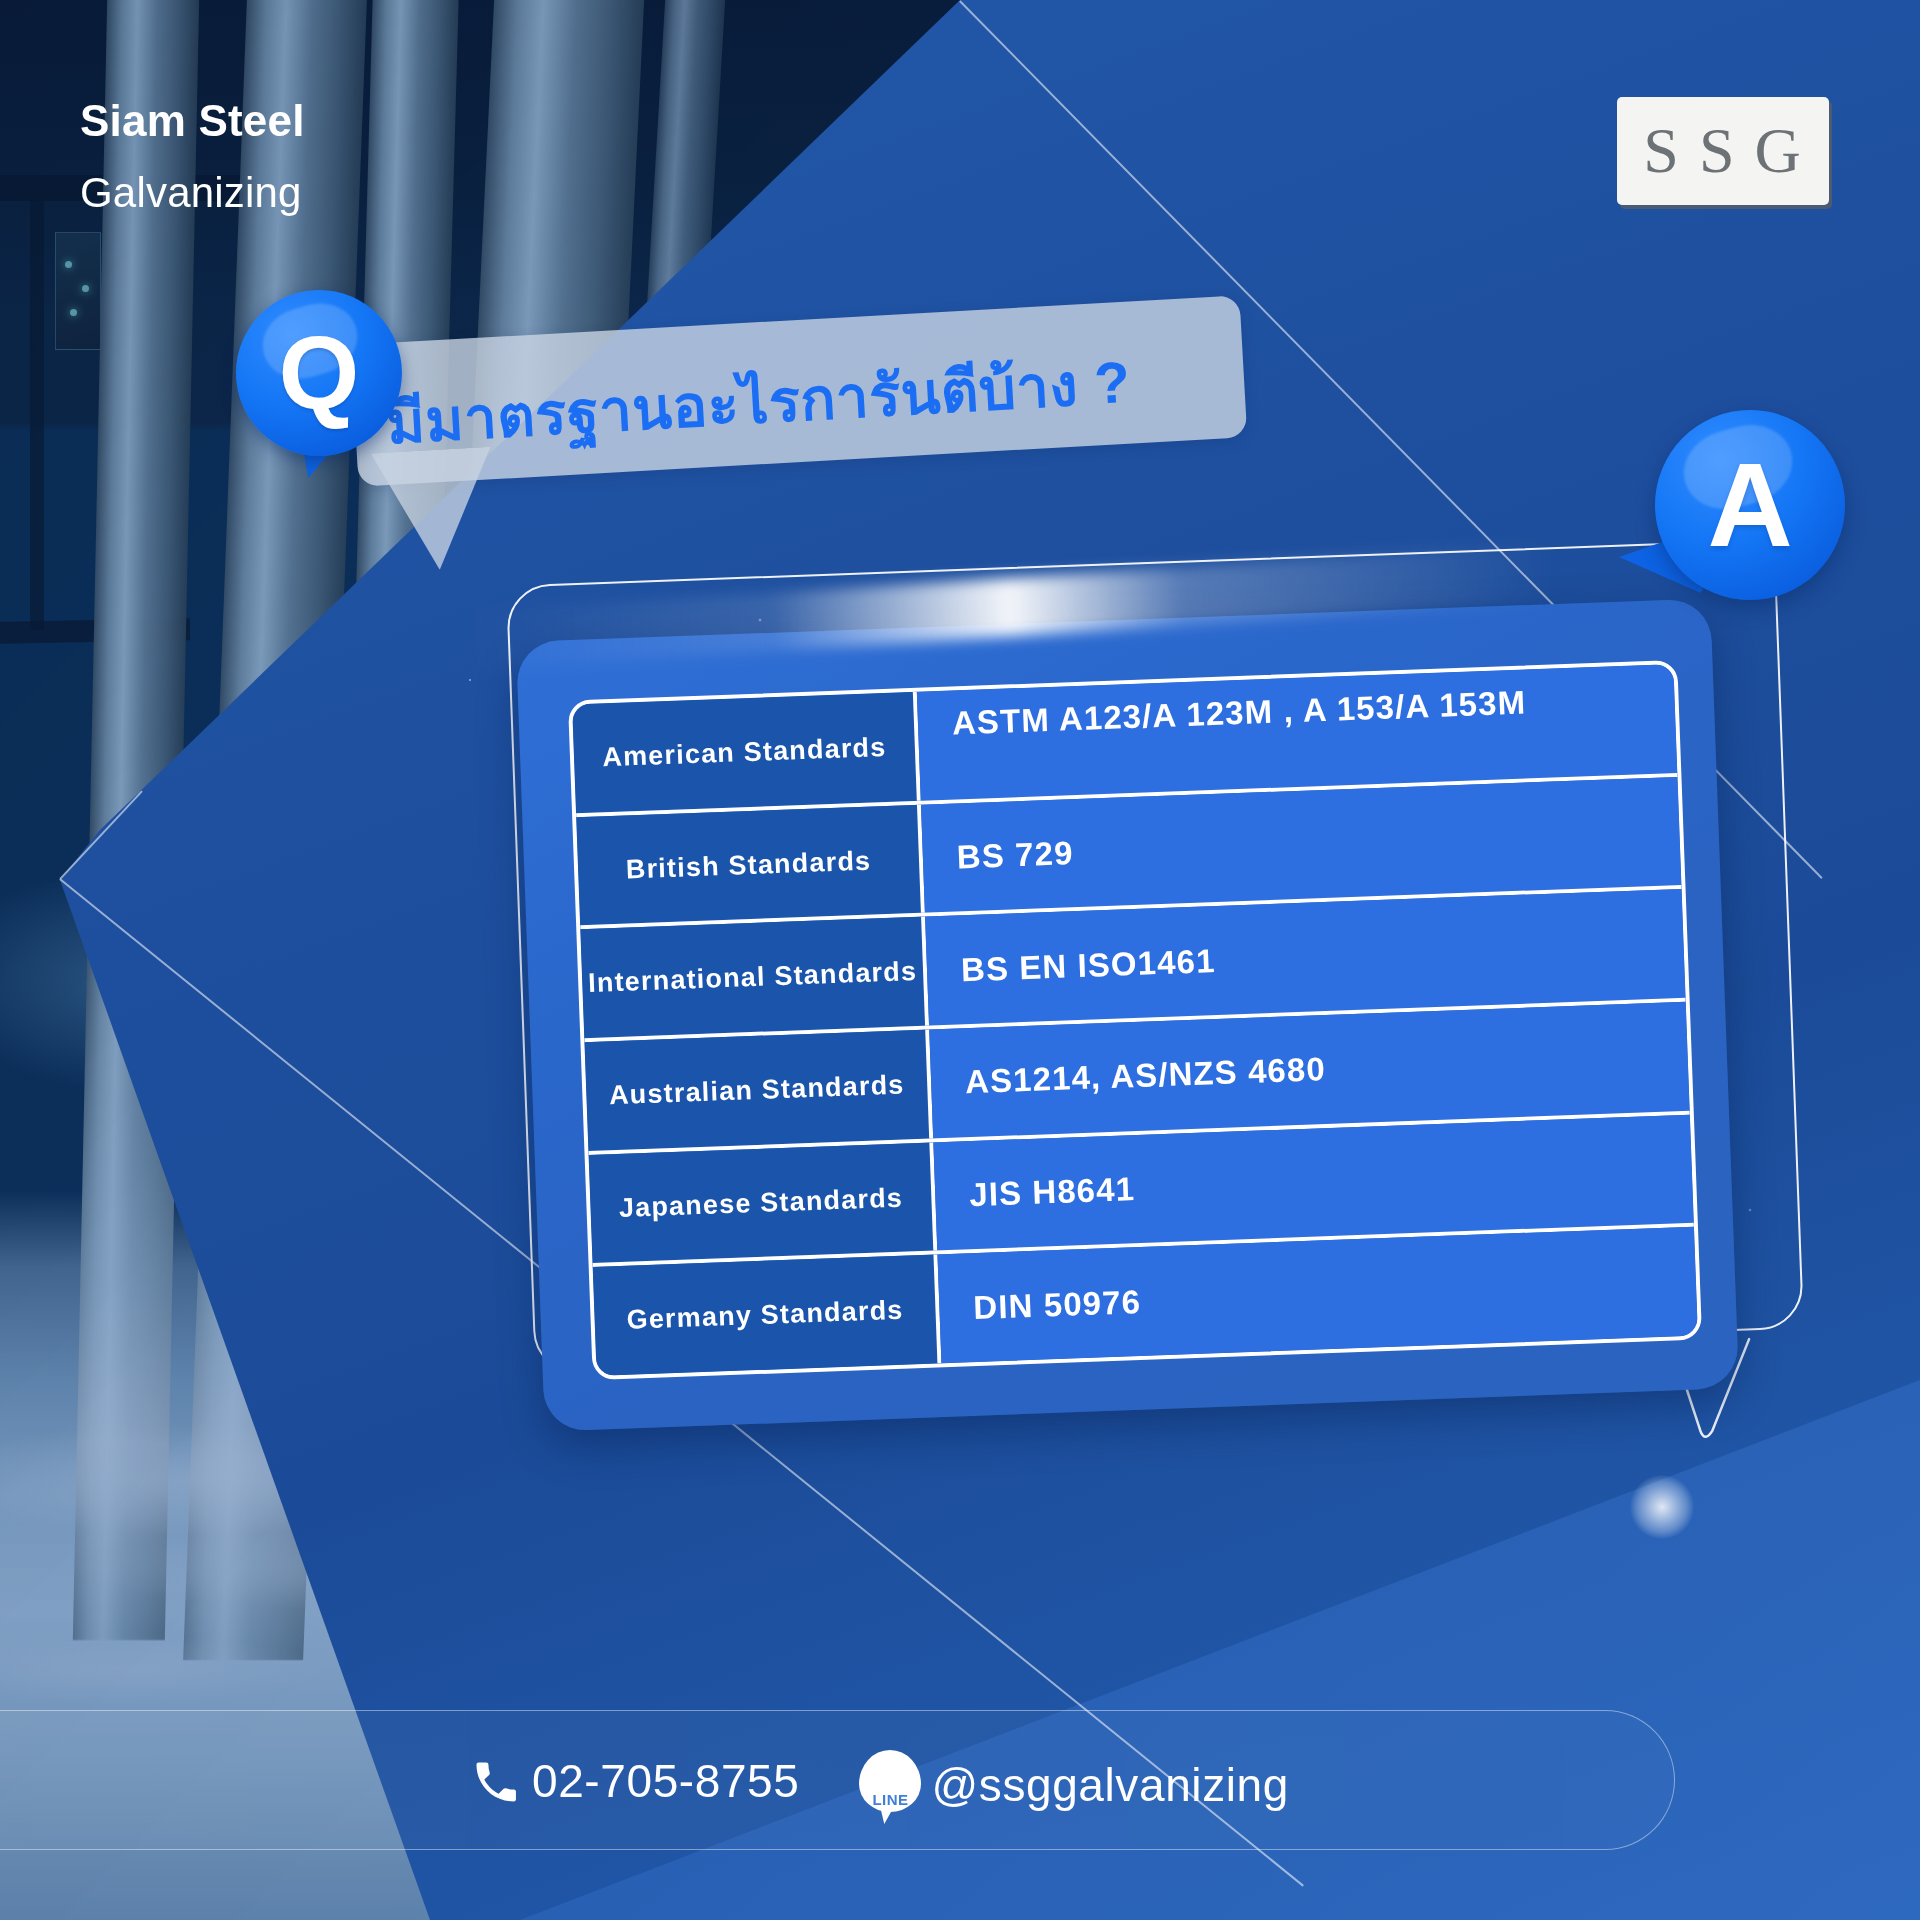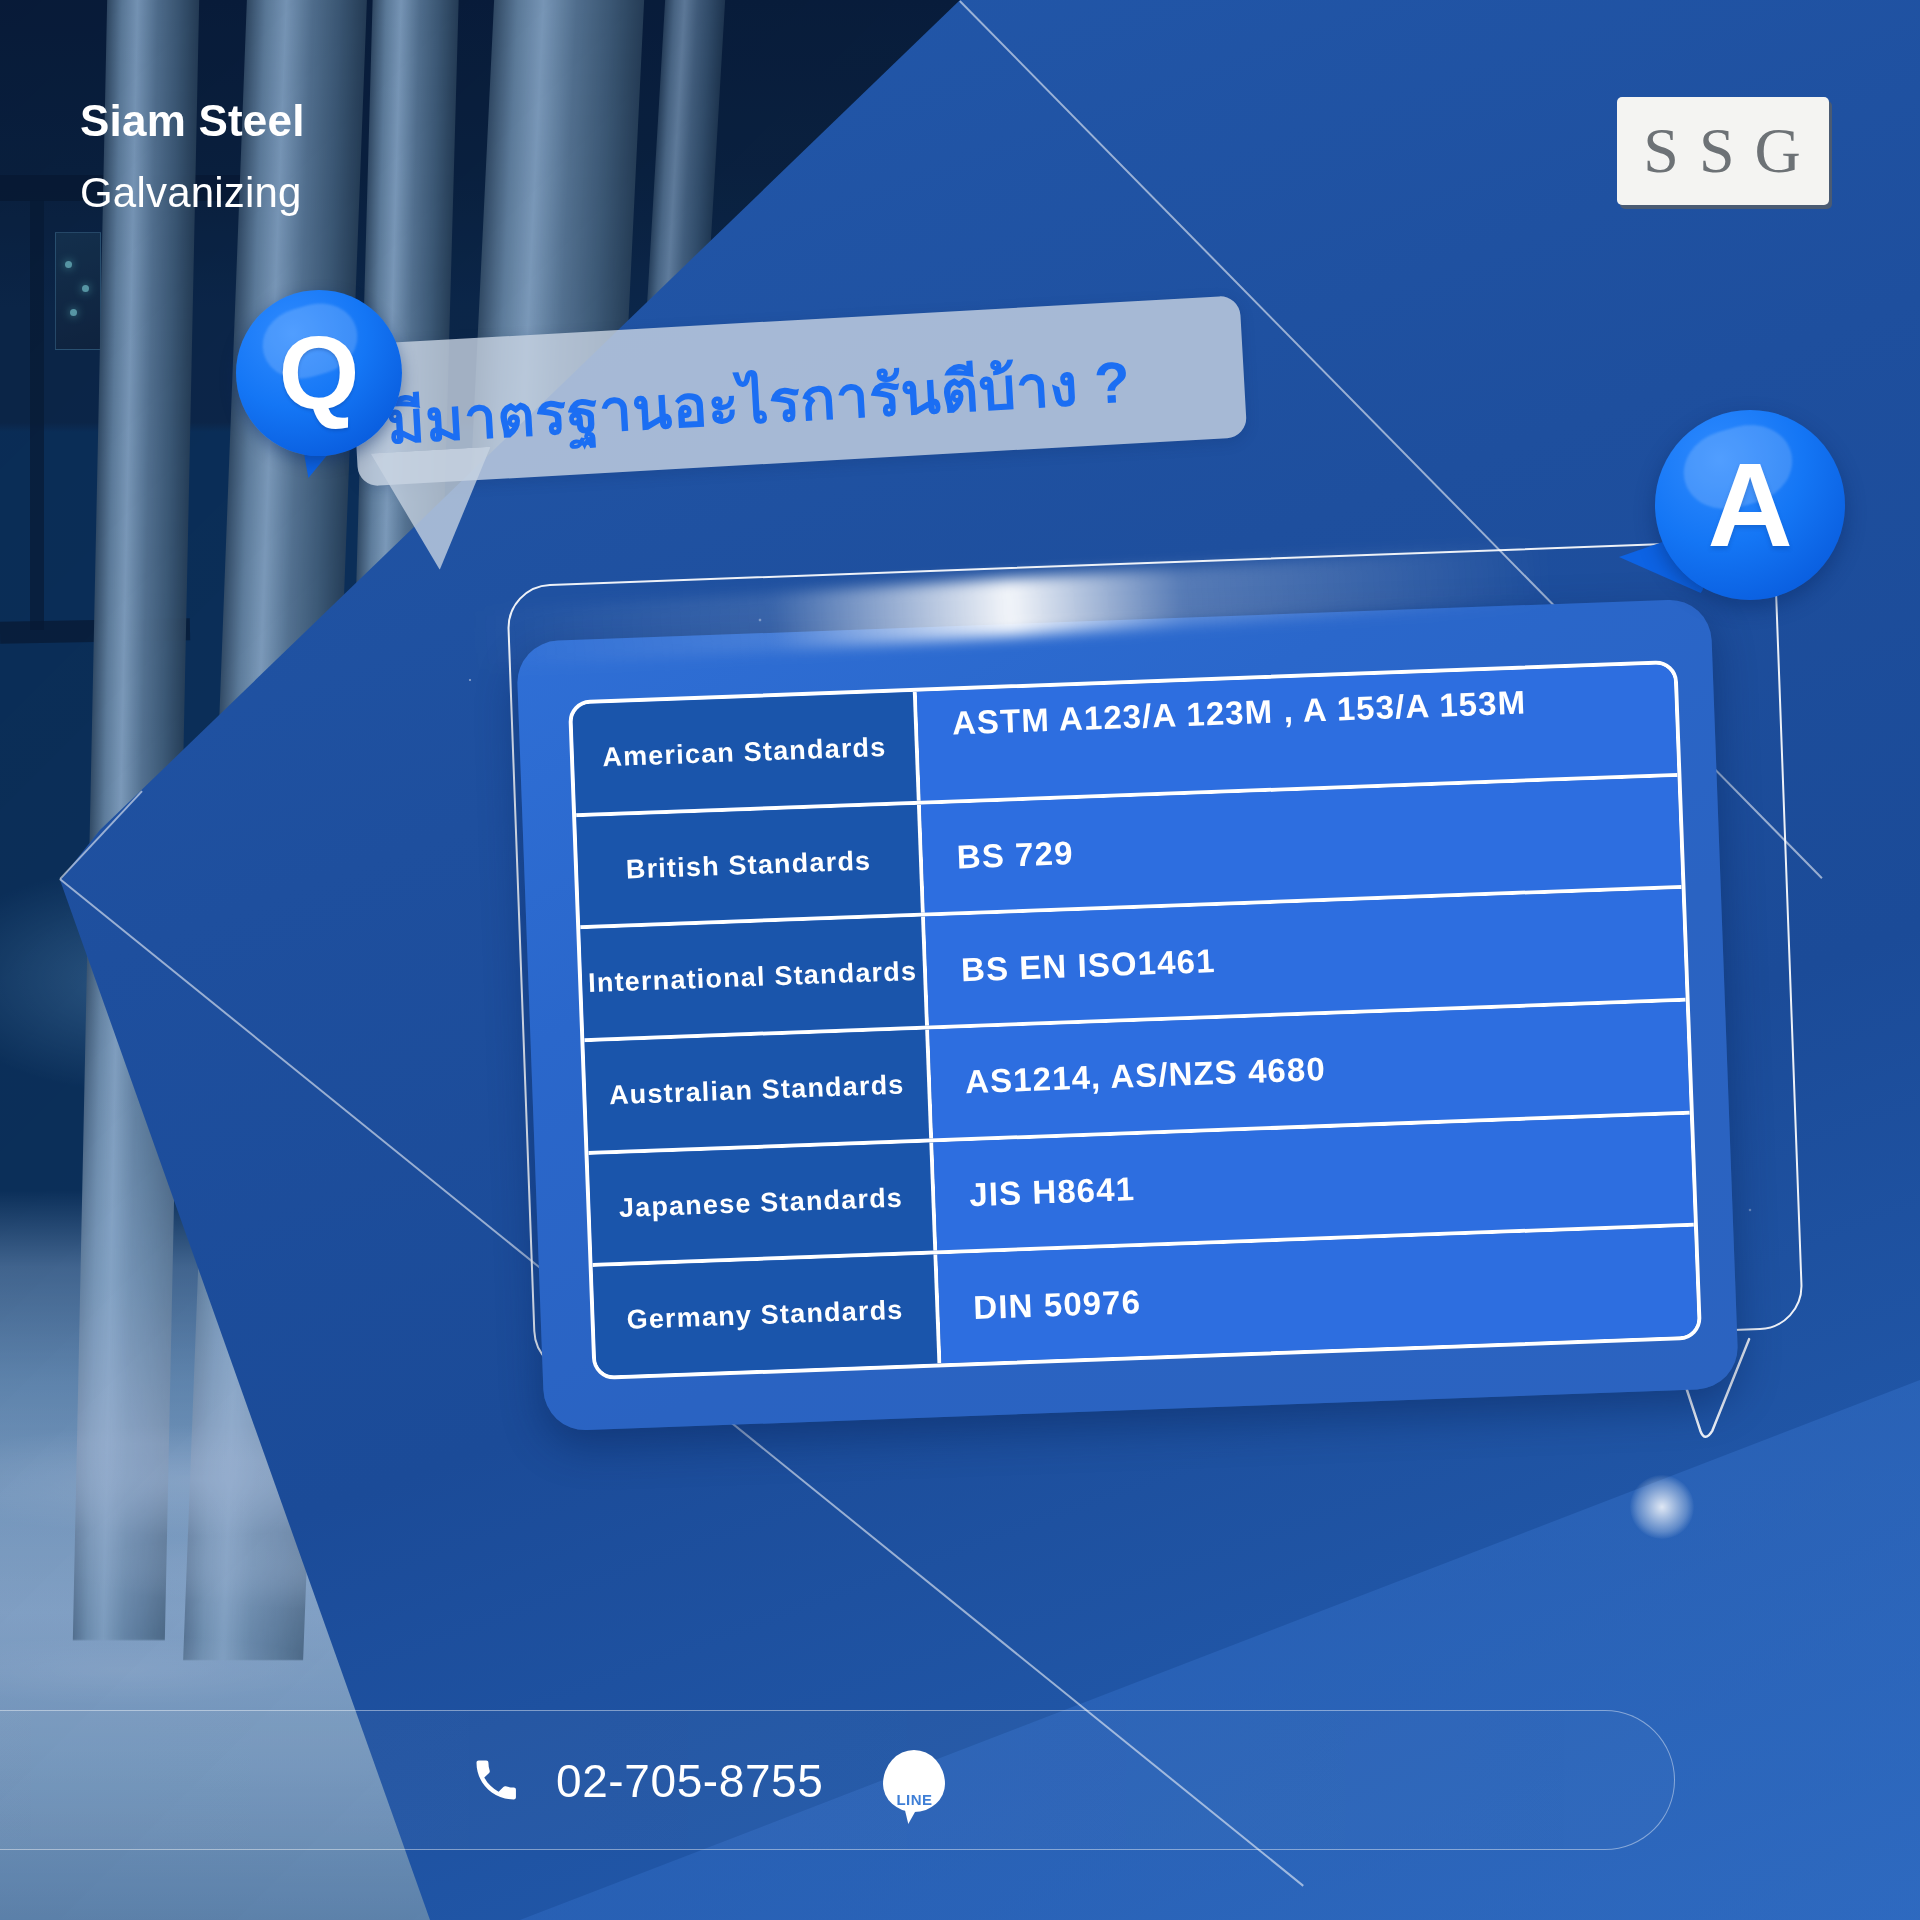--- a/index.html
+++ b/index.html
@@ -258,21 +258,21 @@
   #footer-pill{
     position:absolute; left:-80px; top:1710px; width:1755px; height:140px;
     border:1.5px solid rgba(255,255,255,.42);
     border-radius:70px;
     background:linear-gradient(90deg, rgba(255,255,255,.05), rgba(255,255,255,.02));
   }
   #footer-row{
     position:absolute; left:470px; top:1748px; height:66px;
     display:flex; align-items:center; gap:60px; color:#fff;
   }
-  .fitem{ display:flex; align-items:flex-start; gap:34px; }
+  .fitem{ display:flex; align-items:flex-end; gap:10px; }
   .fitem .ftxt{ font-size:46px; font-weight:400; letter-spacing:.6px; }
   #phone-icon svg{ display:block; }
   #line-icon{
     width:62px; height:62px; position:relative;
   }
   #line-icon .bubble{
     position:absolute; inset:0; background:#fff; border-radius:50% 50% 50% 50%/55% 55% 45% 45%;
   }
   #line-icon .bubble::after{
     content:""; position:absolute; left:20px; bottom:-12px; width:16px; height:20px;
@@ -409,15 +409,16 @@
       </svg>
     </span>
     <span class="ftxt">02-705-8755</span>
   </div>
 
   <div class="fitem">
     <span id="line-icon">
       <span class="bubble"></span>
       <span class="word">LINE</span>
     </span>
+    <span class="ftxt">@ssggalvanizing</span>
   </div>
 
 </div>
 
 </body></html>

